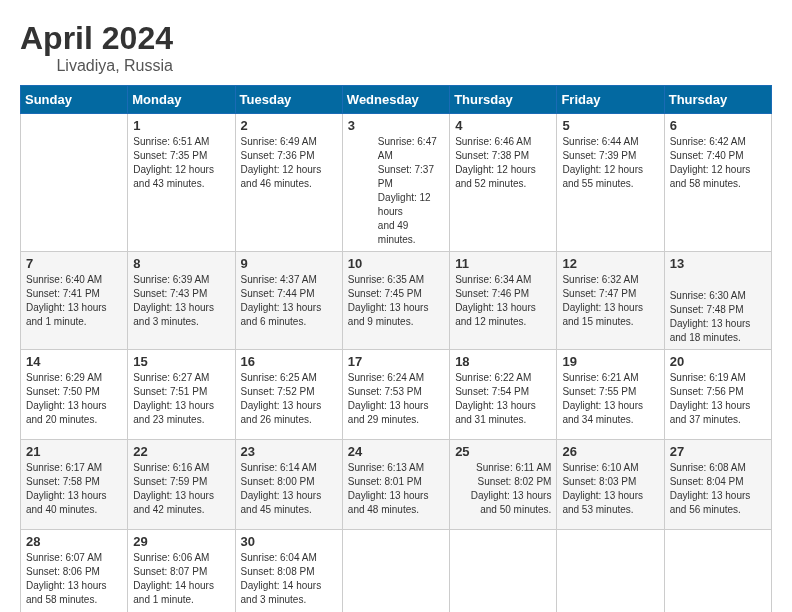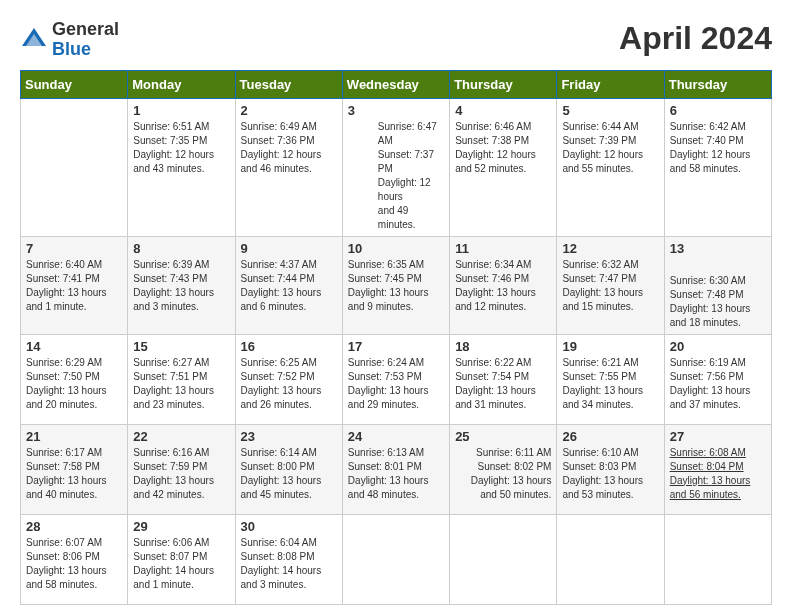--- a/index.html
+++ b/index.html
@@ -51,21 +51,21 @@
     .location {
       font-size: 16px;
       color: #555;
     }
     table {
       width: 100%;
       border-collapse: collapse;
       table-layout: fixed;
     }
     thead th {
-      background-color: #4d7c0f;
+      background-color: #0369a1;
       color: #fff;
       padding: 6px 4px;
       font-size: 13px;
       font-weight: bold;
       text-align: left;
       border: 1px solid #1a6bb5;
     }
     tbody td {
       border: 1px solid #ccc;
       vertical-align: top;
@@ -93,32 +93,23 @@
       background-color: #fff;
     }
     tbody tr:nth-child(even) td {
       background-color: #f5f5f5;
     }
   </style>
 </head>
 <body>
 
 <div class="header">
-  <div class="logo">
-    <svg class="logo-icon" viewBox="0 0 28 28">
-      <polygon points="14,2 26,20 2,20" fill="#1a6bb5"></polygon>
-      <polygon points="14,8 22,20 6,20" fill="#fff" opacity="0.5"></polygon>
-    </svg>
-    <div class="logo-text">
-      <span class="logo-general">General</span>
-      <span class="logo-blue">Blue</span>
-    </div>
-  </div>
   <div class="title-block">
     <div class="month-year">April 2024</div>
+    <div class="location">Livadiya, Russia</div>
   </div>
 </div>
 
 <table>
   <thead>
     <tr>
     <th>Sunday</th>
         <th>Monday</th>
         <th>Tuesday</th>
         <th>Wednesday</th>
@@ -313,21 +304,21 @@
         </td>
         <td>
           <span class="day-num">26</span>
           <div class="day-info" style="white-space: pre-line;">Sunrise: 6:10 AM
 Sunset: 8:03 PM
 Daylight: 13 hours
 and 53 minutes.</div>
         </td>
         <td>
           <span class="day-num">27</span>
-          <div class="day-info" style="white-space: pre-line; text-decoration: underline;">Sunrise: 6:08 AM
+          <div class="day-info" style="white-space: pre-line;">Sunrise: 6:08 AM
 Sunset: 8:04 PM
 Daylight: 13 hours
 and 56 minutes.</div>
         </td>
       </tr>
       <tr>
         <td>
           <span class="day-num">28</span>
           <div class="day-info" style="white-space: pre-line;">Sunrise: 6:07 AM
 Sunset: 8:06 PM

